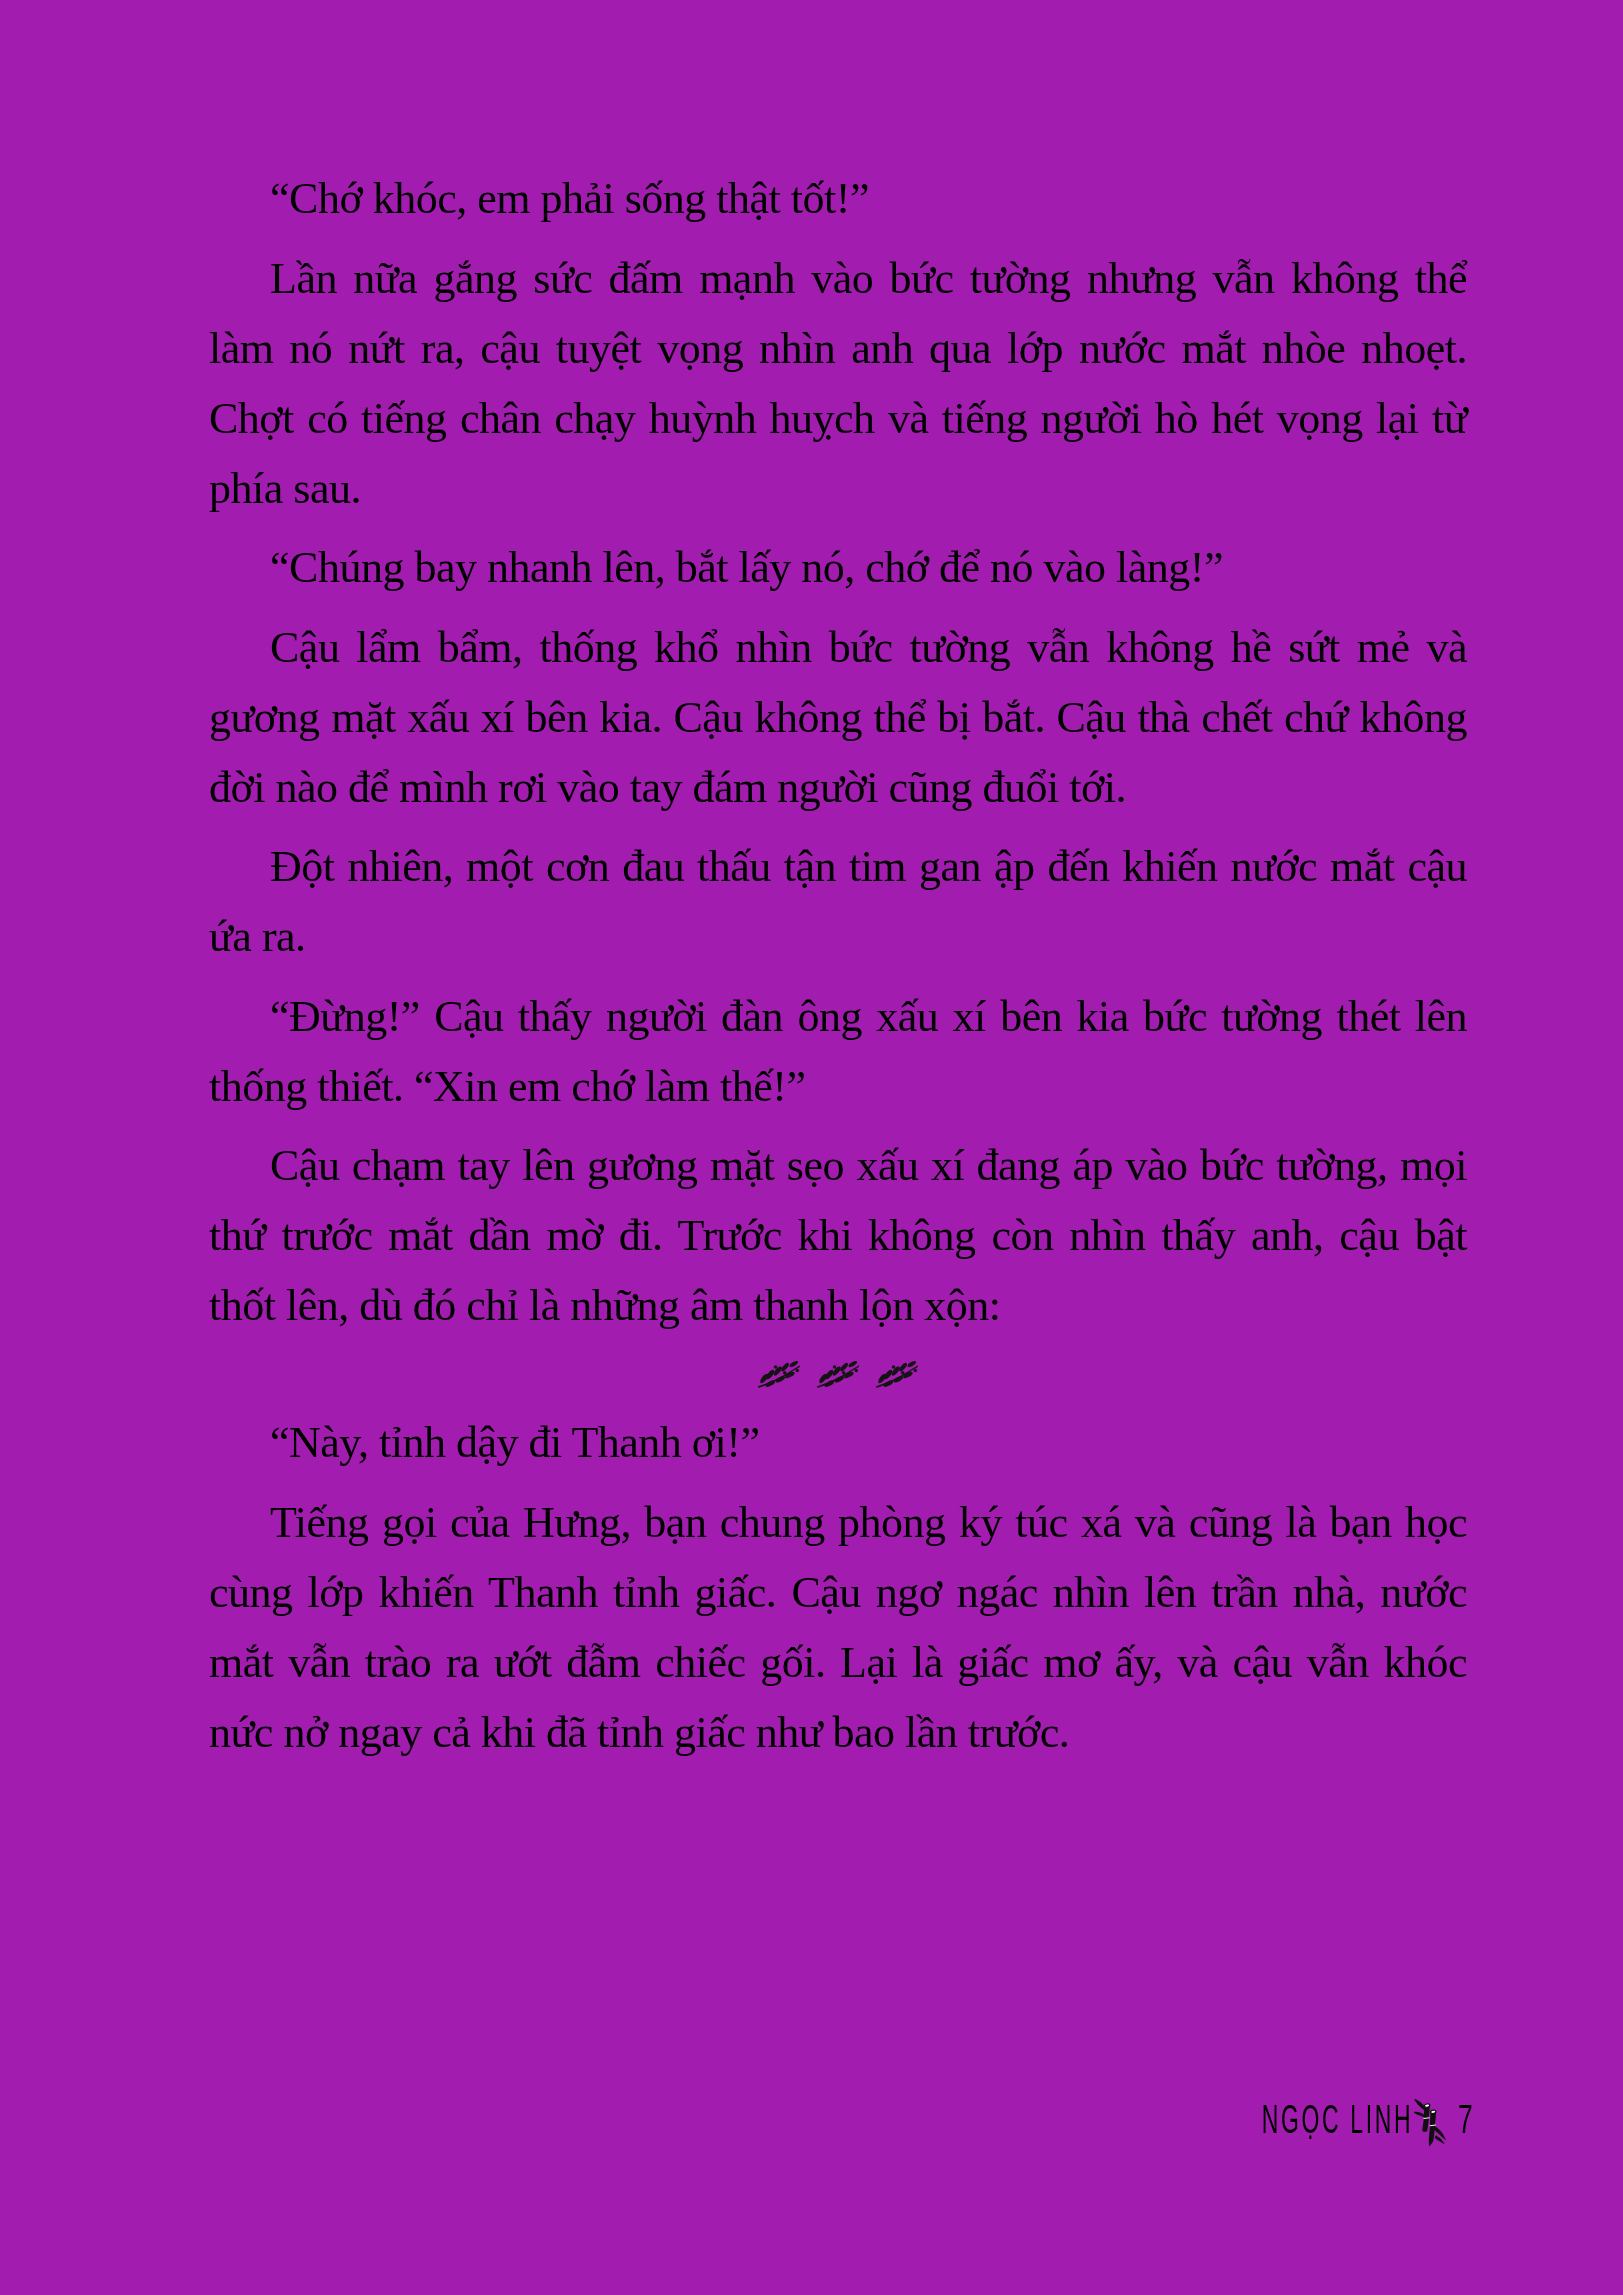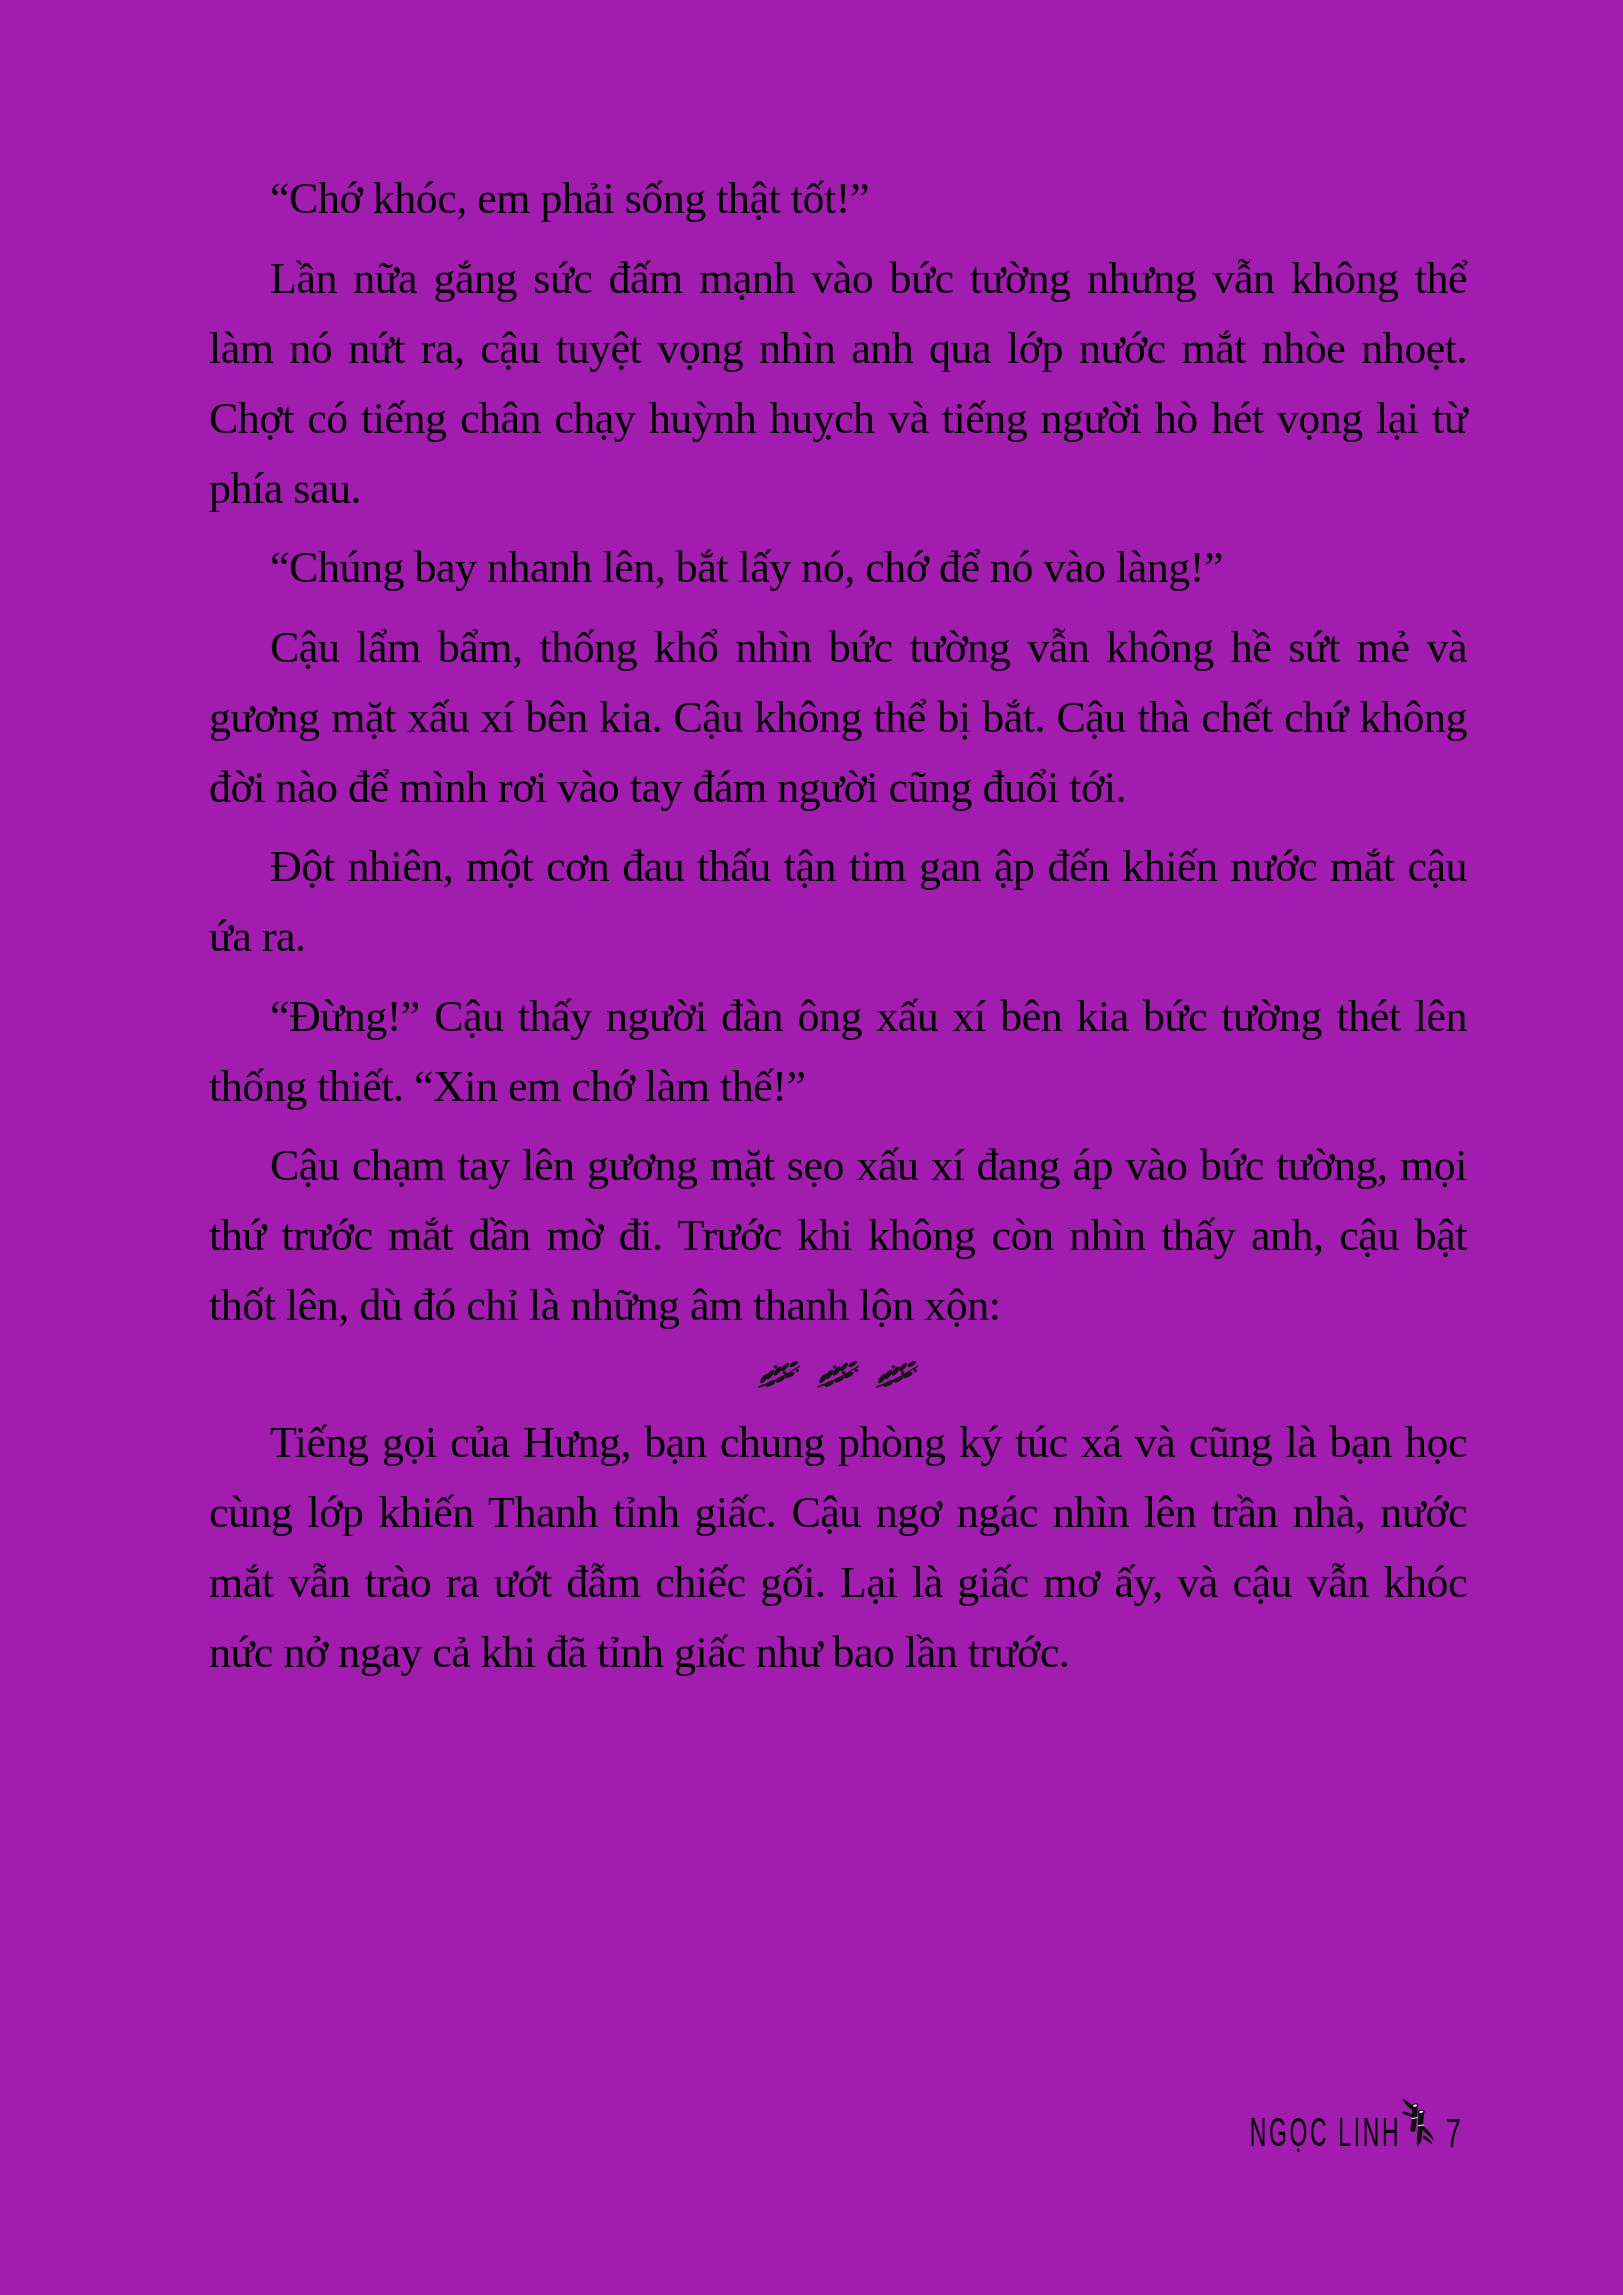--- a/index.html
+++ b/index.html
@@ -40,24 +40,24 @@
     margin: 20px 0 !important;
     line-height: 0;
   }
   .sprig {
     display: inline-block;
     vertical-align: middle;
     margin: 0 2.4px;
   }
   .footer {
     position: absolute;
-    right: 155px;
+    right: 143px;
     bottom: 142px;
     display: flex;
-    align-items: flex-end;
+    align-items: flex-start;
     font-family: "Liberation Sans", sans-serif;
   }
   .author-name {
     display: inline-block;
     font-size: 41px;
     line-height: 41px;
     letter-spacing: 4.7px;
     transform: scaleX(0.56);
     transform-origin: 100% 100%;
     white-space: nowrap;
@@ -135,20 +135,21 @@
           <ellipse cx="30" cy="52" rx="12" ry="5" transform="rotate(-28 30 52)"></ellipse>
           <ellipse cx="53" cy="42" rx="12" ry="5" transform="rotate(-28 53 42)"></ellipse>
           <ellipse cx="75" cy="32" rx="12" ry="5" transform="rotate(-28 75 32)"></ellipse>
           <circle cx="42" cy="14" r="4"></circle>
           <circle cx="63" cy="27" r="4"></circle>
           <circle cx="92" cy="22" r="4"></circle>
         </g>
       </svg>
     </p>
 
+    <p>“Này, tỉnh dậy đi Thanh ơi!”</p>
     <p>Tiếng gọi của Hưng, bạn chung phòng ký túc xá và cũng là bạn học cùng lớp khiến Thanh tỉnh giấc. Cậu ngơ ngác nhìn lên trần nhà, nước mắt vẫn trào ra ướt đẫm chiếc gối. Lại là giấc mơ ấy, và cậu vẫn khóc nức nở ngay cả khi đã tỉnh giấc như bao lần trước.</p>
   </main>
 
   <footer class="footer">
     <span class="author-name">NGỌC LINH</span>
     <span class="bamboo-wrap">
       <svg viewBox="0 0 64 104" width="33" height="54" aria-hidden="true">
         <g fill="#101010">
 
           <path d="M22,16 C15,6 7,1 0,-1 C4,8 13,17 21,22 Z"></path>

